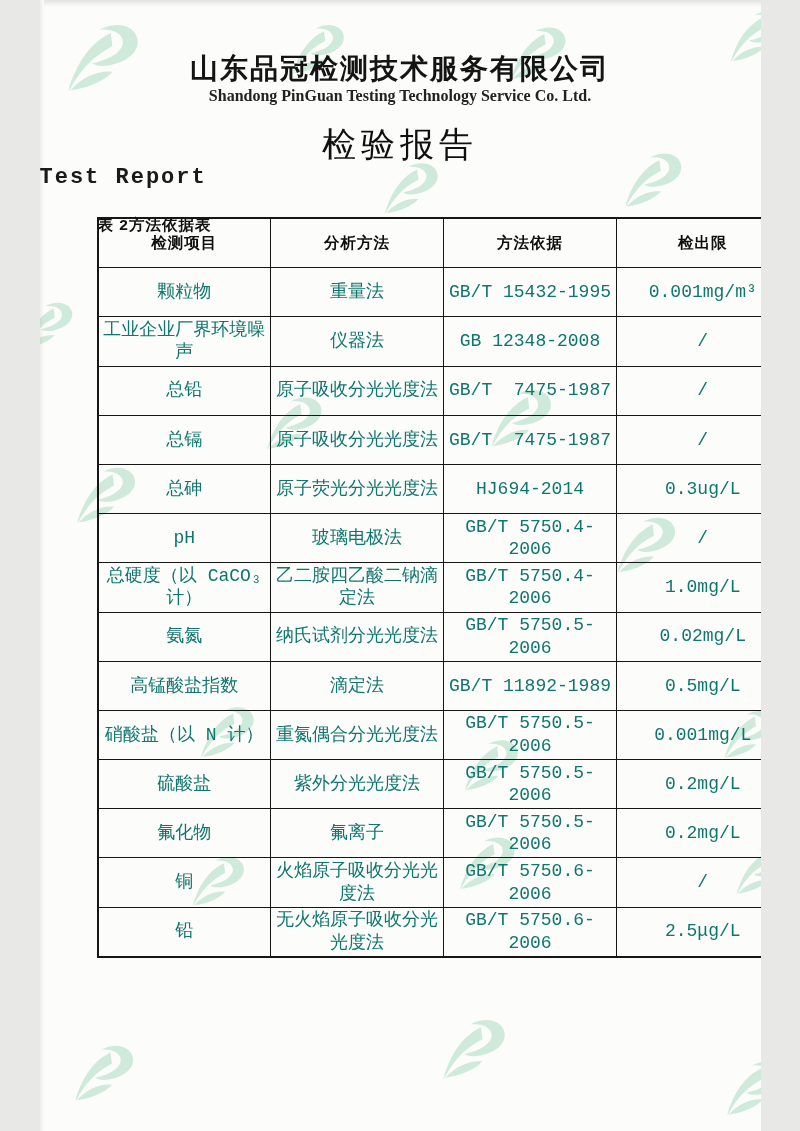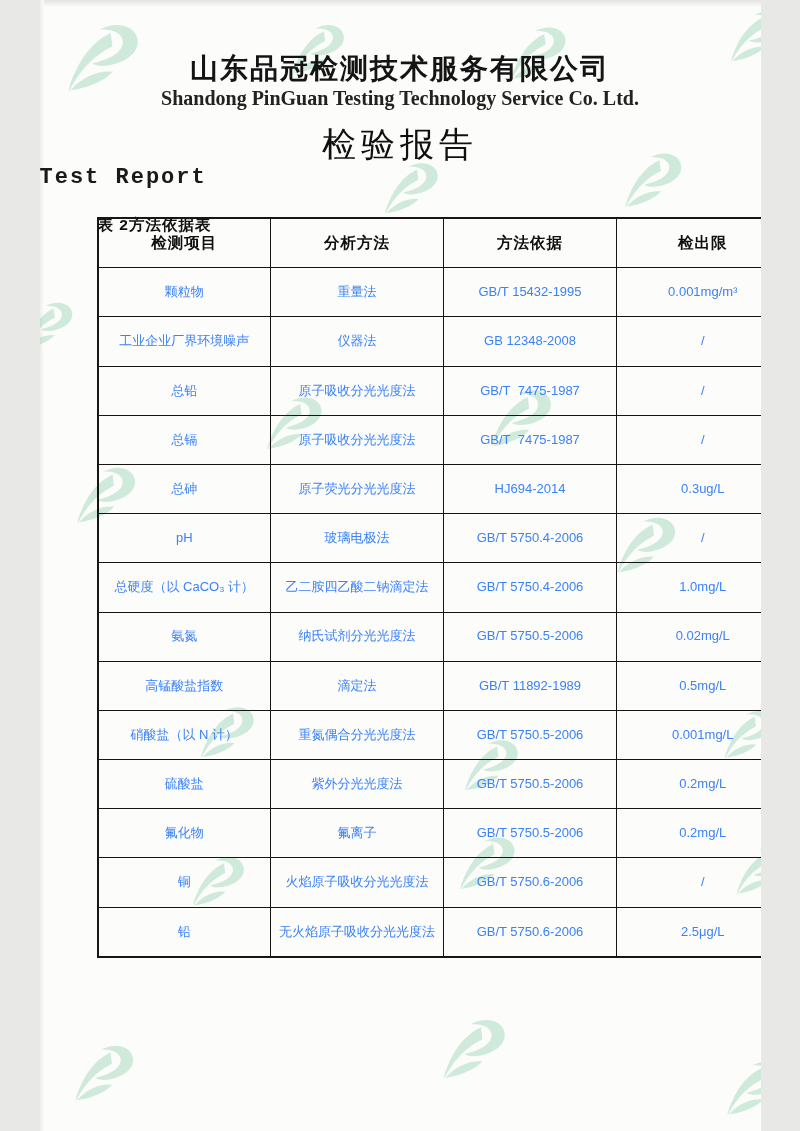--- a/index.html
+++ b/index.html
@@ -18,21 +18,21 @@
 
   
   .company-cn{
     position:absolute;left:0;top:50px;width:100%;text-align:center;
     font-family:"Liberation Sans","DejaVu Sans",sans-serif;
     font-size:28px;font-weight:800;letter-spacing:2px;color:#141414;
   }
   .company-en{
     position:absolute;left:0;top:87px;width:100%;text-align:center;
     font-family:"Liberation Serif","DejaVu Serif",serif;
-    font-size:20px;font-weight:700;color:#222;
+    font-size:16px;font-weight:700;color:#222;
   }
   .report-cn{
     position:absolute;left:0;top:122px;width:100%;text-align:center;
     font-family:"Liberation Sans","DejaVu Sans",sans-serif;
     font-size:34px;font-weight:400;letter-spacing:5px;color:#101010;
   }
   .report-en{
     position:absolute;left:0;top:165px;width:100%;
     font-family:"Liberation Mono","DejaVu Sans Mono",monospace;
     font-size:22px;font-weight:600;letter-spacing:2px;color:#1a1a1a;
@@ -51,22 +51,22 @@
   }
   table.methods th,table.methods td{
     border:1.6px solid #161616;text-align:center;vertical-align:middle;
     height:48.2px;padding:0 3px;line-height:1.25;overflow:hidden;
   }
   table.methods th{
     font-family:"Liberation Sans","DejaVu Sans",sans-serif;
     font-size:15.5px;font-weight:800;color:#0f0f0f;letter-spacing:1px;
   }
   table.methods td{
-    font-family:Liberation Sans, sans-serif;
-    font-size:13px;color:#3b82f6;
+    font-family:Liberation Mono, monospace;
+    font-size:18px;color:#0f766e;
   }
   .footer-page{
     position:absolute;left:0;top:1022px;width:100%;text-align:center;
     font-size:14px;letter-spacing:3px;color:#222;
     font-family:"Liberation Serif","DejaVu Serif",serif;
   }
   .red-marks{position:absolute;left:752px;top:428px;width:48px;height:225px;}
 </style>
 </head>
 <body>

